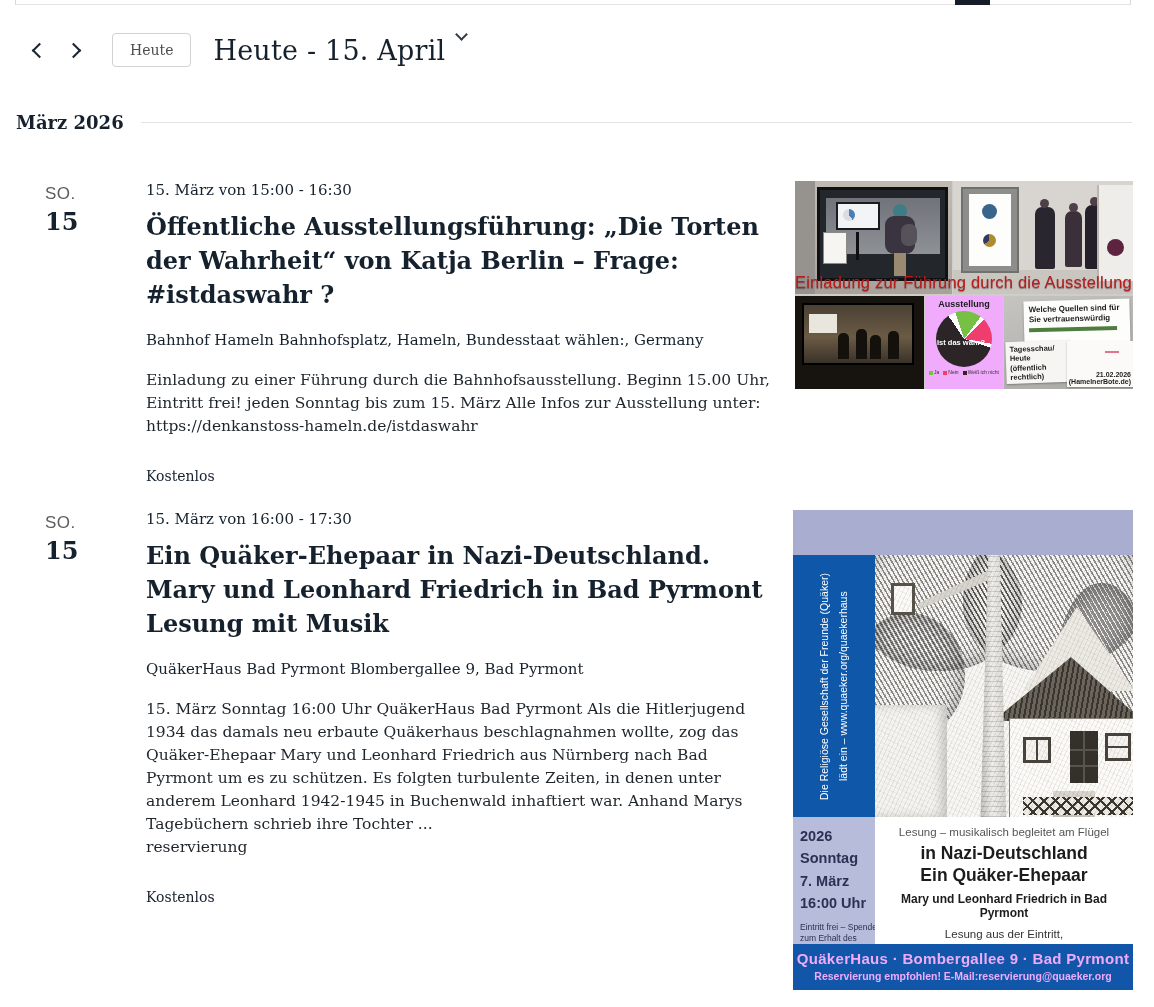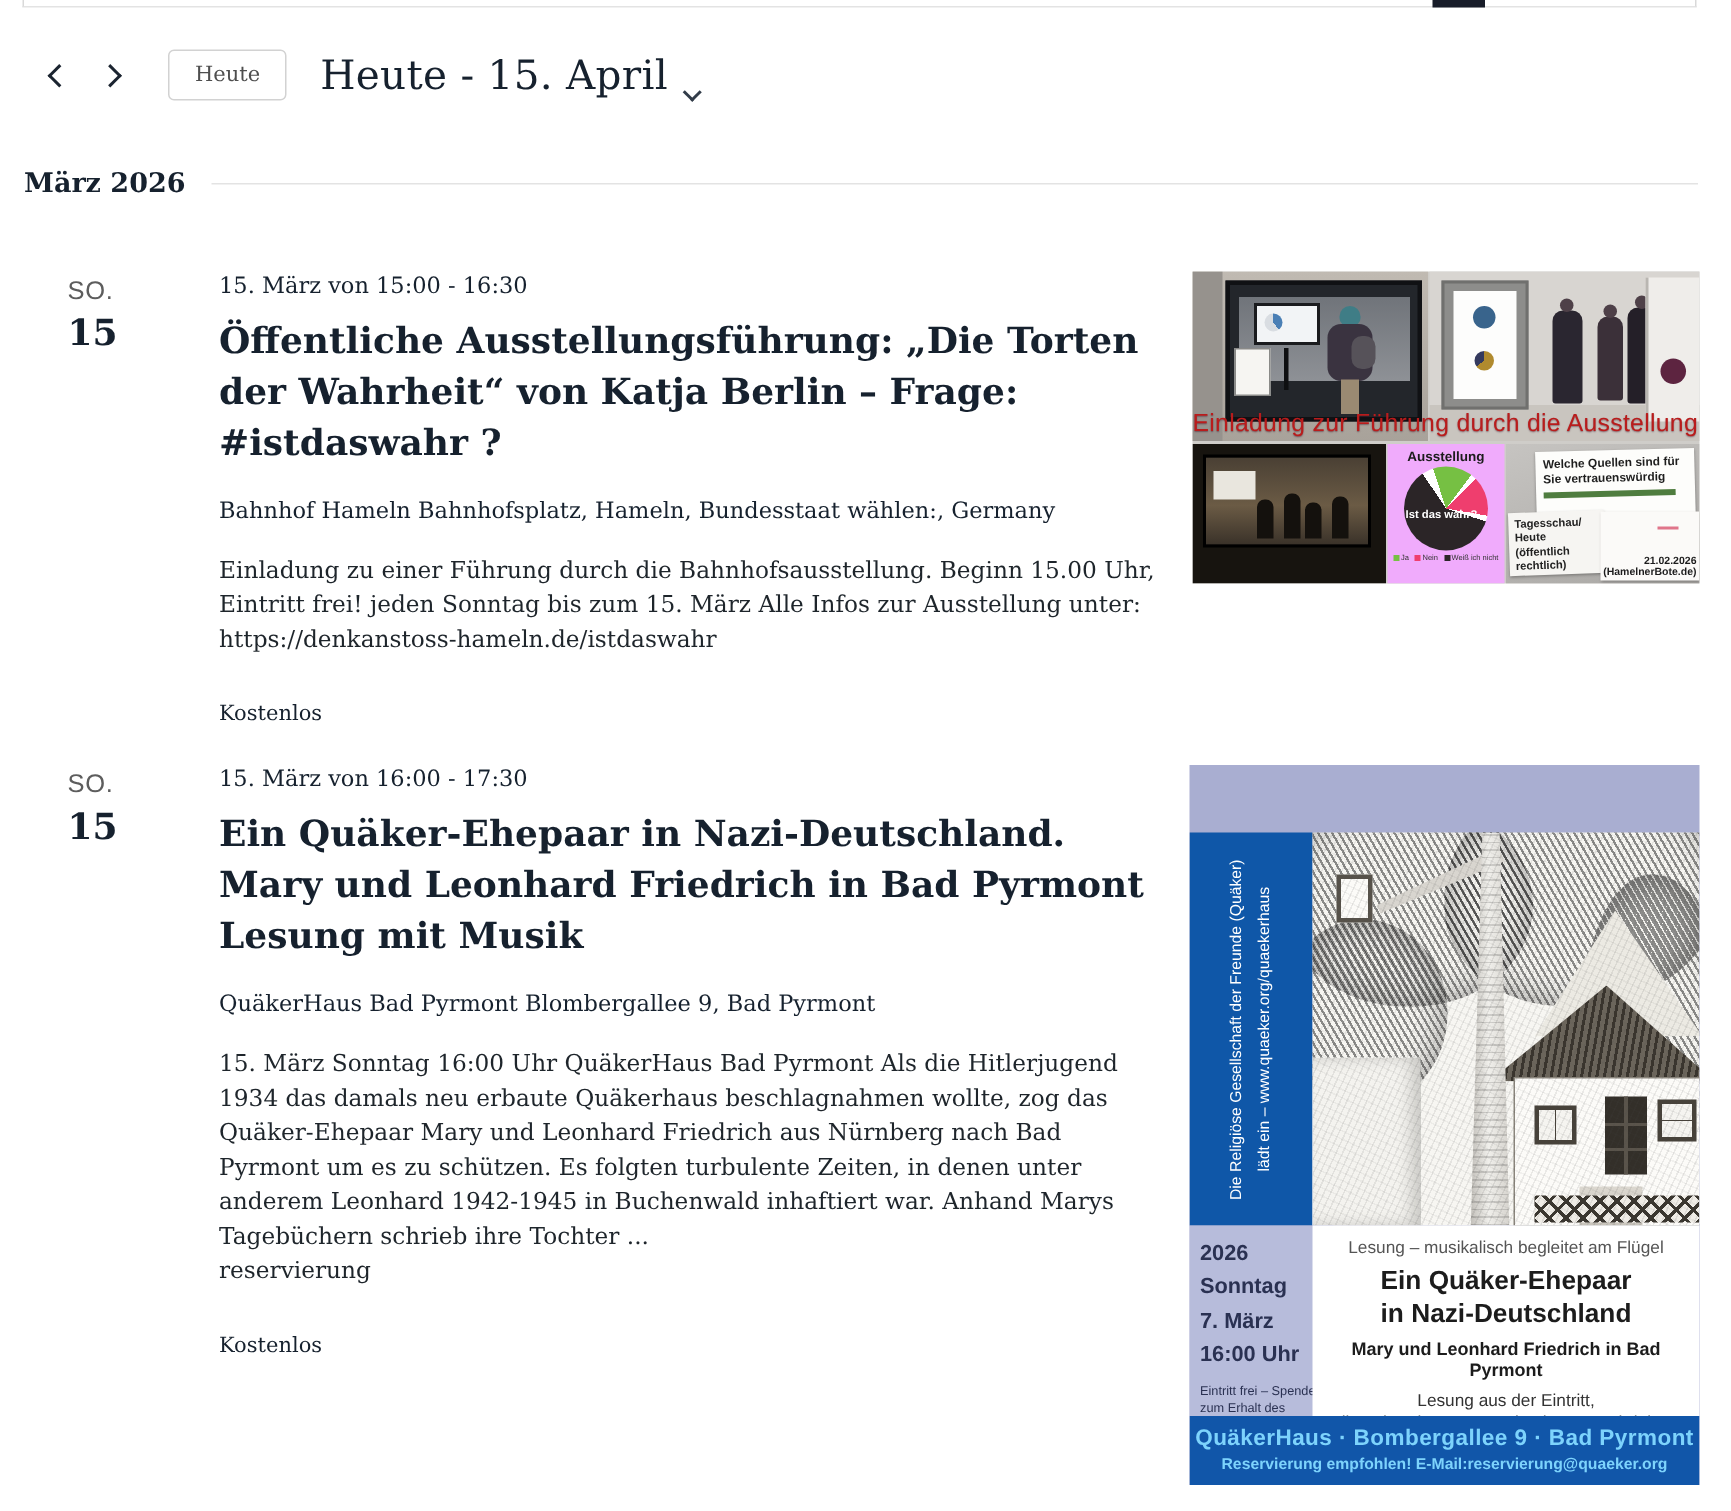--- a/index.html
+++ b/index.html
@@ -20,21 +20,21 @@
   .search-btn-remnant{position:absolute;top:0;left:955px;width:35px;height:5px;background:#171c29}
 
   
   .nav{display:flex;align-items:center;margin:30px 0 0 18px;height:40px}
   .chev-btn{width:38px;height:40px;display:flex;align-items:center;justify-content:center;background:none;border:none;cursor:pointer;padding:0}
   .chev{width:11px;height:11px;border-top:2px solid #1b2430;border-left:2px solid #1b2430}
   .chev.l{transform:rotate(-45deg);margin-left:4px}
   .chev.r{transform:rotate(135deg);margin-right:4px}
   .today-btn{margin-left:18px;padding:8px 17px;border:1px solid #d2d2d2;border-radius:4px;background:#fff;
     font-family:var(--serif);font-size:14px;color:#4e4e4e;cursor:pointer}
-  .view-title{margin-left:22px;display:flex;align-items:flex-end;gap:12px;cursor:pointer}
+  .view-title{margin-left:22px;display:flex;align-items:flex-start;gap:12px;cursor:pointer}
   .view-title-text{font-family:var(--serif);font-size:27px;font-weight:500;color:var(--ink);letter-spacing:.2px}
   .caret-down{width:9px;height:9px;border-right:2px solid #323c49;border-bottom:2px solid #323c49;transform:rotate(45deg);margin-top:-5px}
 
   
   .month-row{display:flex;align-items:center;margin:42px 22px 0 16px}
   .month-label{font-family:var(--serif);font-size:18px;font-weight:600;color:var(--ink);white-space:nowrap}
   .month-row .rule{flex:1;height:1px;background:var(--hair);margin-left:17px}
 
   
   .event{display:flex;align-items:flex-start;padding:0 21px 0 45px}
@@ -144,21 +144,21 @@
     repeating-linear-gradient(115deg,rgba(70,70,70,.10) 0 1px,transparent 1px 4px),
     repeating-linear-gradient(25deg,rgba(70,70,70,.06) 0 1px,transparent 1px 5px)}
   .p-datecol{left:0;top:307px;width:96px;height:127px;background:#b7bcdb;padding:8px 7px;color:#2a3152}
   .p-big{font-size:14.5px;font-weight:700;line-height:1.55}
   .p-note{margin-top:7px;font-size:8.5px;line-height:1.35}
   .p-main{left:82px;top:307px;width:258px;height:127px;background:#fff;text-align:center;padding-top:9px;color:#1c1c1c}
   .p-reading{font-size:11.5px;color:#555}
   .p-title{font-size:17.5px;font-weight:700;line-height:1.25;margin-top:5px}
   .p-sub{font-size:12px;font-weight:700;margin-top:5px}
   .p-bio{font-size:11.5px;color:#333;margin-top:7px;line-height:1.3}
-  .p-footer{left:0;top:434px;width:340px;height:46px;background:#1156a9;color:#7dd3fc;text-align:center;padding-top:6px}
+  .p-footer{left:0;top:434px;width:340px;height:46px;background:#1156a9;color:#f0abfc;text-align:center;padding-top:6px}
   .p-f1{font-size:15px;font-weight:700;letter-spacing:.3px}
   .p-f2{font-size:10.5px;font-weight:700;margin-top:3px}
 </style>
 </head>
 <body>
 
 <div class="page">
 
   <div class="top-remnant"></div>
   <div class="search-btn-remnant"></div>
@@ -314,22 +314,22 @@
       <div class="p-datecol">
         <div class="p-big">2026</div>
         <div class="p-big">Sonntag</div>
         <div class="p-big">7. März</div>
         <div class="p-big">16:00 Uhr</div>
         <div class="p-note">Eintritt frei – Spende zum Erhalt des QuäkerHauses erbeten</div>
       </div>
       <div class="p-main">
         <div class="p-reading">Lesung – musikalisch begleitet am Flügel</div>
         <div class="p-title">
+          <div>in Nazi-Deutschland</div>
           <div>Ein Quäker-Ehepaar</div>
-          <div>in Nazi-Deutschland</div>
         </div>
         <div class="p-sub">Mary und Leonhard Friedrich in Bad Pyrmont</div>
         <div class="p-bio">
           <div>Lesung aus der Eintritt,</div>
           <div>die anhand Marys Tagebüchern geschrieben wurde.</div>
         </div>
       </div>
       <div class="p-footer">
         <div class="p-f1">QuäkerHaus · Bombergallee 9 · Bad Pyrmont</div>
         <div class="p-f2">Reservierung empfohlen!   E-Mail:reservierung@quaeker.org</div>

